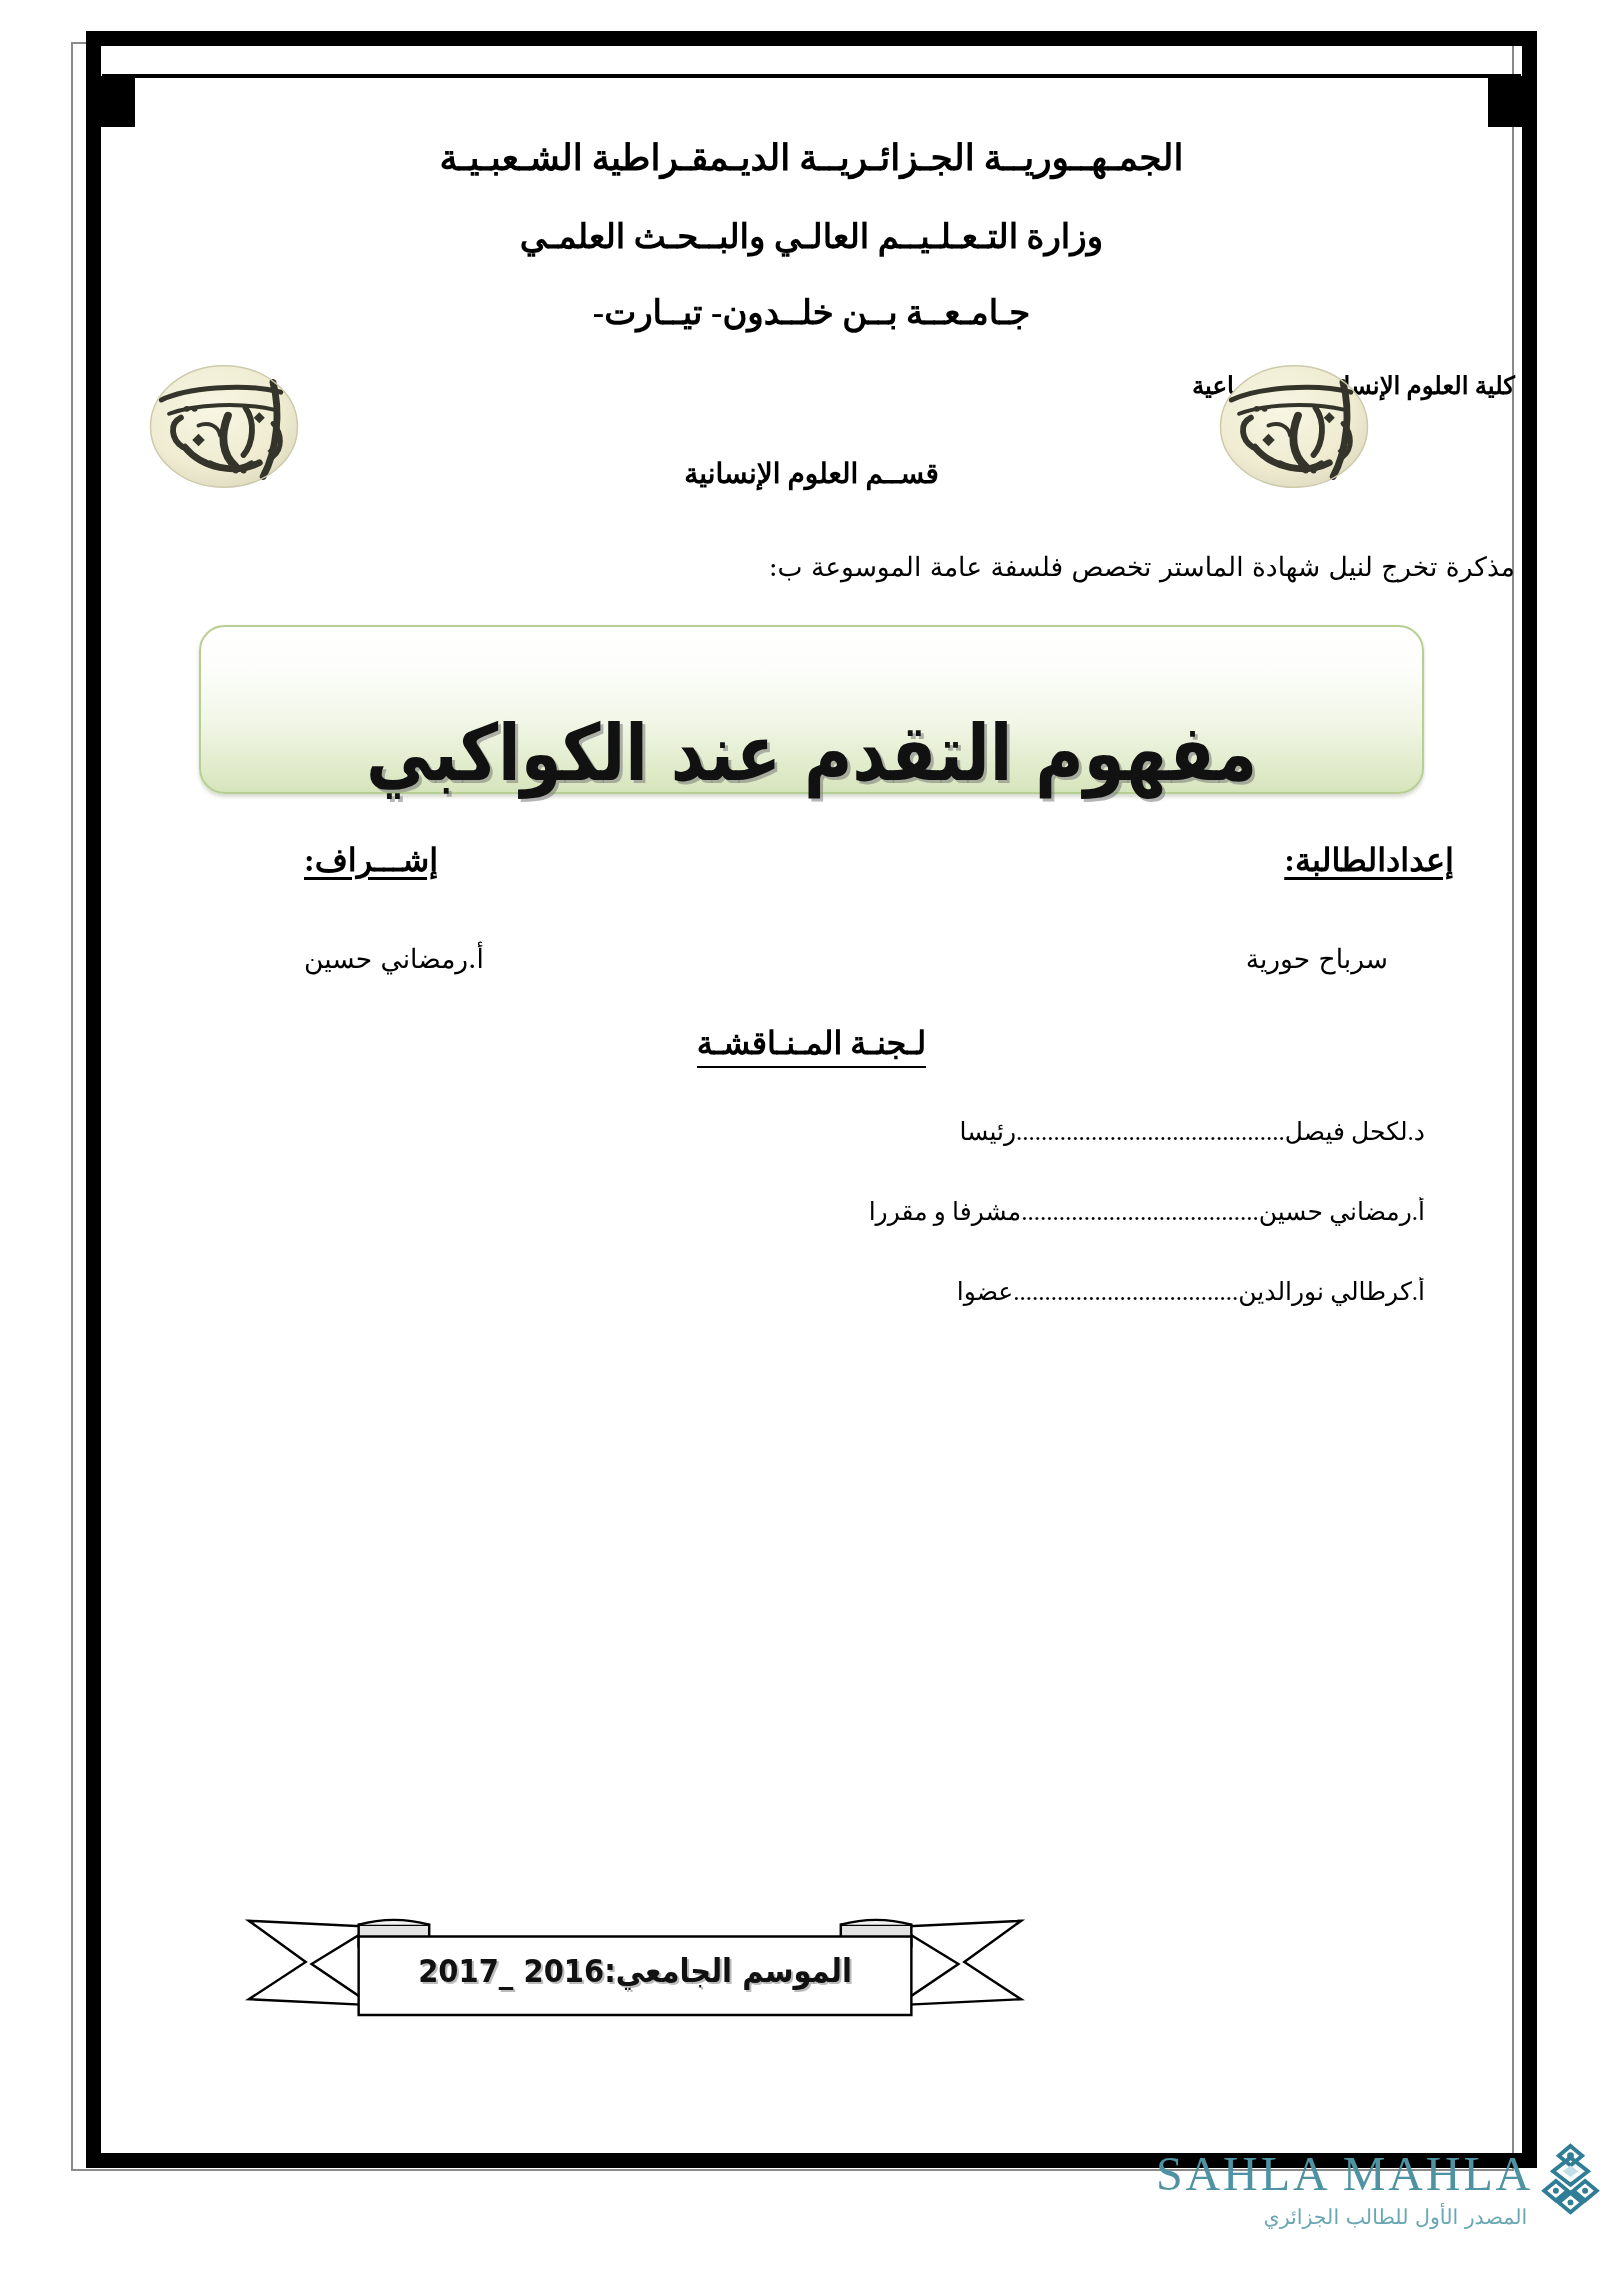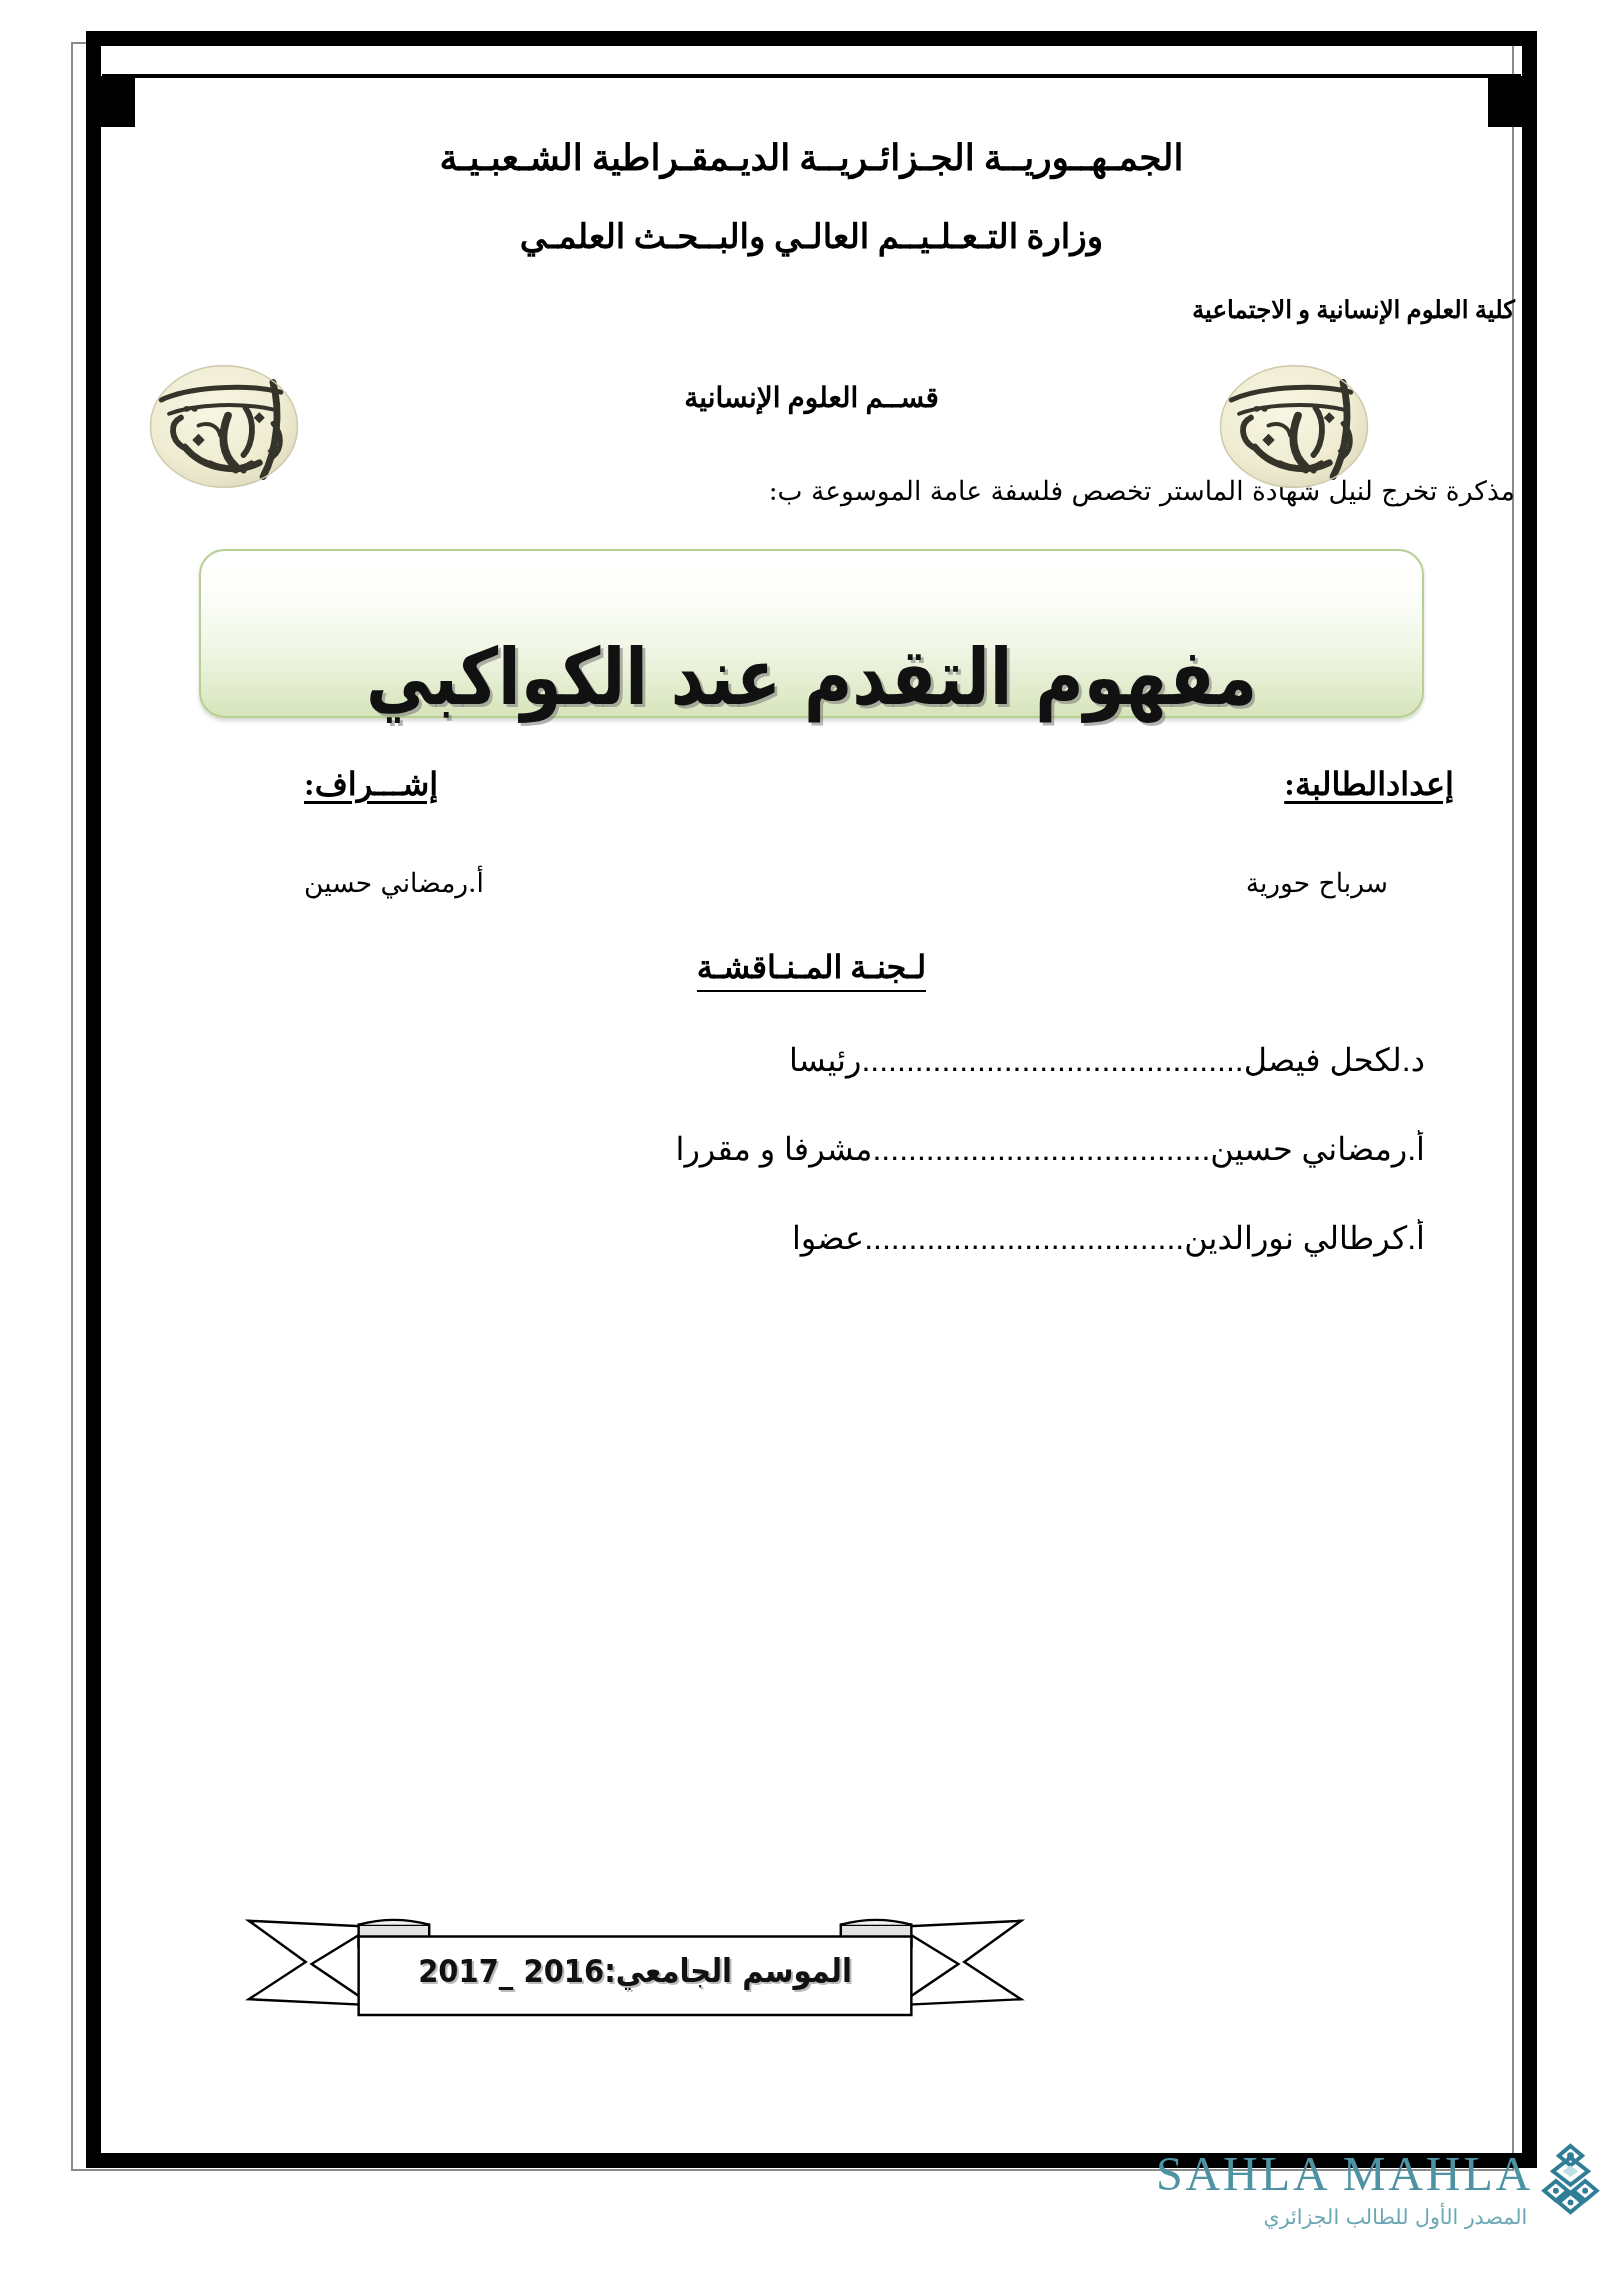--- a/index.html
+++ b/index.html
@@ -206,23 +206,23 @@
     letter-spacing: 2px;
   }
 
   
   .jury-list {
     margin-top: 55px;
     direction: rtl;
   }
   .jury-row {
     direction: rtl;
-    font-size: 32px;
-    color: #000;
-    font-family: Liberation Sans, sans-serif;
+    font-size: 25px;
+    color: #000;
+    font-family: Liberation Serif, serif;
     margin: 12px 90px 51px 90px;
     white-space: nowrap;
     overflow: hidden;
   }
   .jury-row .jname { }
   .jury-row .jdots { letter-spacing: 2px; }
   .jury-row .jrole { }
 
   
   .ribbon {
@@ -291,20 +291,21 @@
 <div class="frame-thin"></div>
 <div class="frame-thick"></div>
 <div class="frame-inner-line"></div>
 <div class="frame-corner-tl"></div>
 <div class="frame-corner-tr"></div>
 
 <div class="page">
 
   <div class="hdr hdr-l1">الجمـهــوريــة الجـزائـريــة الديـمقـراطية الشـعبـيـة</div>
   <div class="hdr hdr-l2">وزارة التـعـلـيــم العالـي والبــحـث العلمـي</div>
+  <div class="hdr hdr-l3">جـامـعــة بــن خلــدون- تيــارت-</div>
 
   <div class="logo logo-left">
     <svg viewBox="0 0 200 150" xmlns="http://www.w3.org/2000/svg">
       <defs>
         <radialGradient id="sealg" cx="42%" cy="36%" r="72%">
           <stop offset="0%" stop-color="#f8f6e4"></stop>
           <stop offset="65%" stop-color="#efecd2"></stop>
           <stop offset="100%" stop-color="#ddd9bd"></stop>
         </radialGradient>
       </defs>

